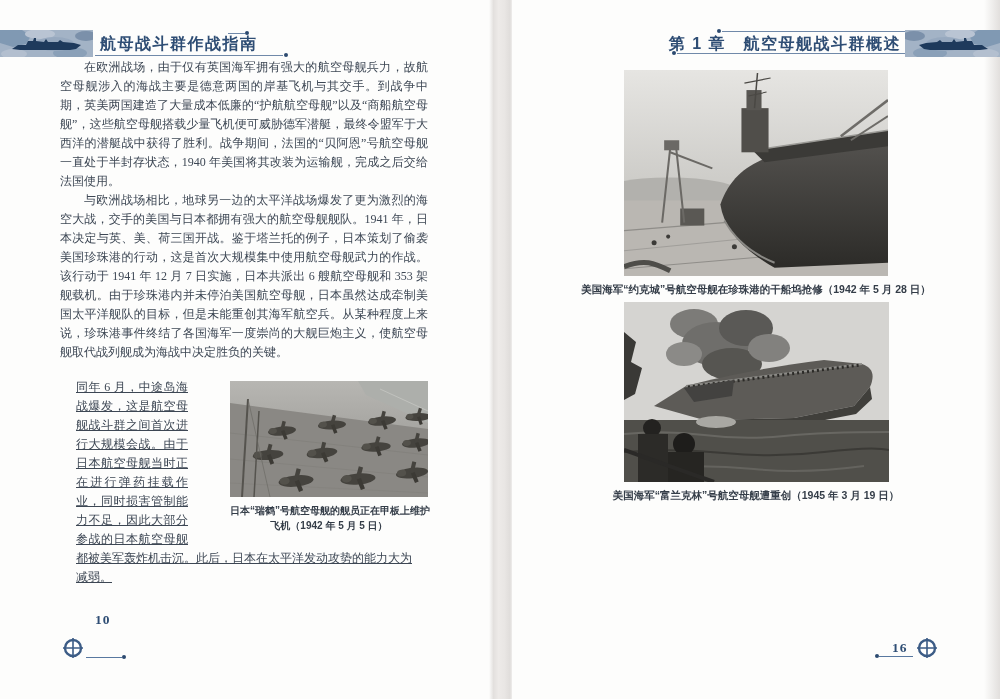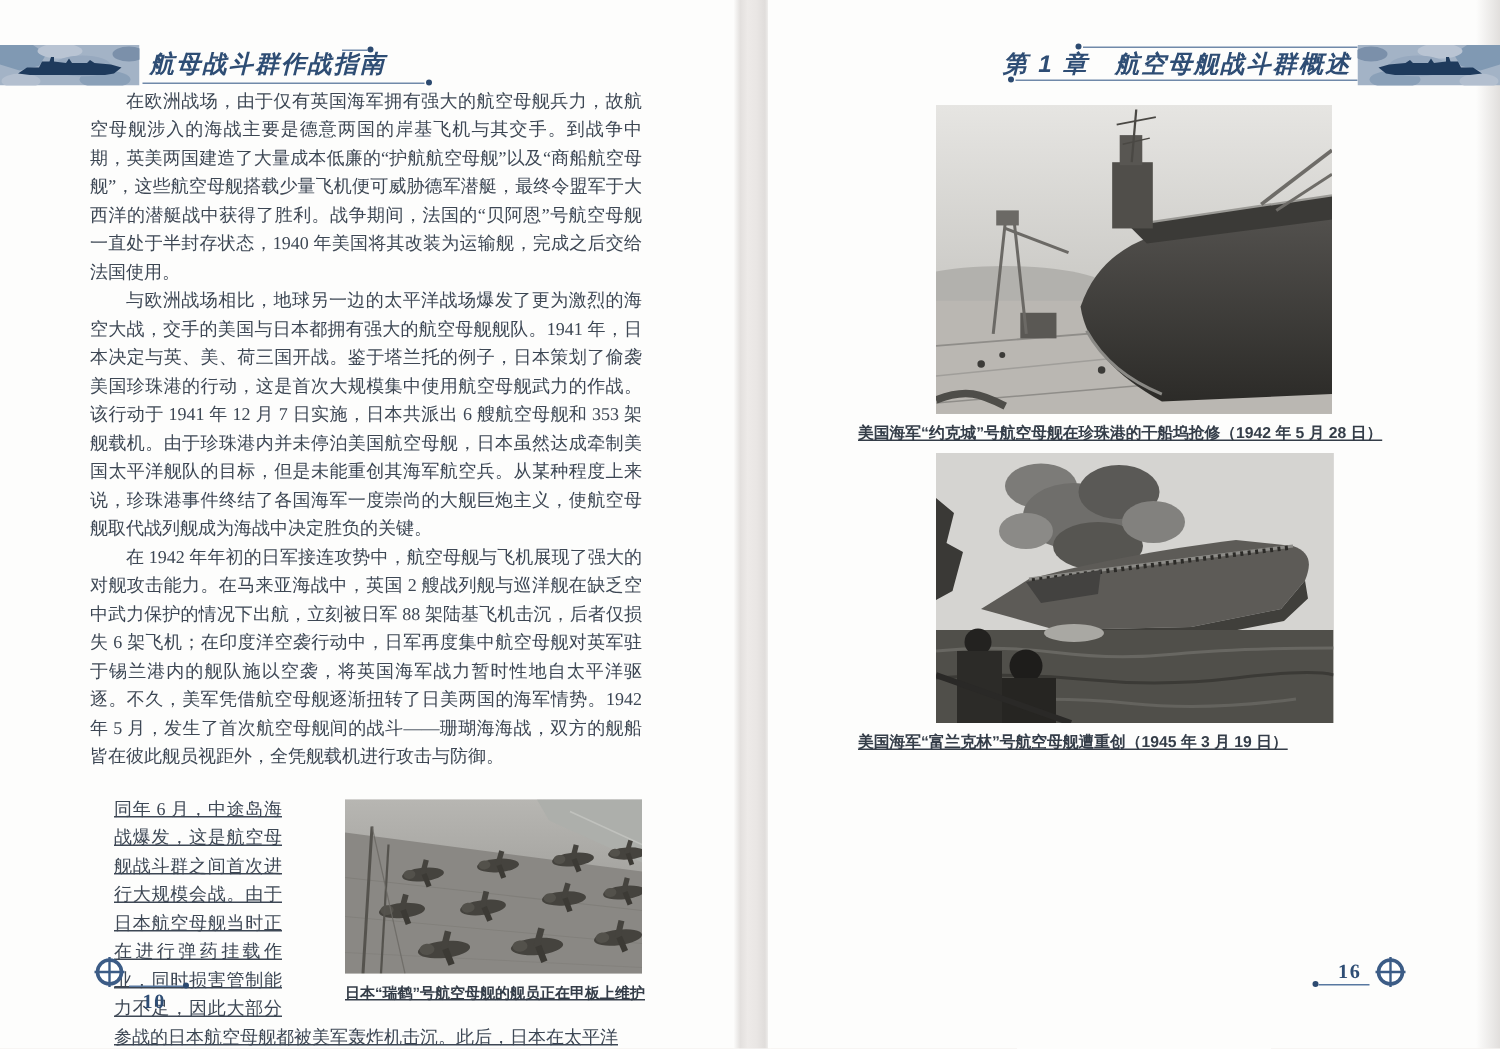--- a/index.html
+++ b/index.html
@@ -21,40 +21,40 @@
     background:linear-gradient(90deg,rgba(198,193,190,0) 0%,rgba(198,193,190,0.5) 100%);
   }
   
   .band{position:absolute;top:30px;height:27px;z-index:3;}
   .band-left{left:0;width:93px;}
   .band-right{right:0;width:95px;}
   .band svg{display:block;width:100%;height:100%;}
   .hdr-title{
     position:absolute;top:31px;height:25px;line-height:25px;z-index:3;
     font-family:"Liberation Sans","DejaVu Sans",sans-serif;
-    font-weight:bold;font-size:16px;color:#2e4d74;letter-spacing:1.5px;white-space:nowrap;font-style:italic;
+    font-weight:bold;font-size:16px;color:#2e4d74;letter-spacing:1.5px;white-space:nowrap;
   }
   .hdr-title-left{left:100px;}
   .hdr-title-right{right:99px;}
   .rule{position:absolute;height:1px;background:#7089a9;z-index:2;}
   .dot{position:absolute;width:4px;height:4px;border-radius:50%;background:#2c4a70;z-index:2;}
   
   .textcol{
     position:absolute;left:60px;top:58px;width:368px;
     font-size:12px;line-height:19px;color:#3d4754;text-align:justify;
   }
   .para{margin:0;text-indent:2em;}
   .para-cont{margin:16px;text-indent:0;text-decoration:underline;}
   
   figure{margin:0;padding:0;}
   .fig-float{float:right;width:198px;margin:3px 0 2px 10px;padding-left:32px;}
   .photo{display:block;width:100%;background:#bdbcb8;}
   .cap{
     font-family:"Liberation Sans","DejaVu Sans",sans-serif;
-    font-weight:600;color:#343d48;text-decoration:underline;
+    font-weight:600;color:#343d48;text-align:center;
   }
   .cap-small{font-size:10px;line-height:15px;margin-top:6px;}
   .cap-line{display:block;white-space:nowrap;}
   .cap-wide{font-size:10.5px;line-height:15px;margin-top:6px;white-space:nowrap;}
   .fig-center{display:block;margin:0 auto;}
   .fig-r1{width:264px;margin-top:12px;}
   .fig-r2{width:265px;margin-top:5px;}
   .para-r{margin:11px 0 0 0;text-indent:2em;}
   
   .footer{position:absolute;z-index:3;}
@@ -85,21 +85,20 @@
     </div>
     <div class="hdr-title hdr-title-left">航母战斗群作战指南</div>
     <div class="rule" style="left:228px;top:33px;width:17px;"></div>
     <div class="dot" style="left:245px;top:31px;"></div>
     <div class="rule" style="left:95px;top:55px;width:188px;"></div>
     <div class="dot" style="left:284px;top:53px;"></div>
 
     <div class="textcol">
       <p class="para">在欧洲战场，由于仅有英国海军拥有强大的航空母舰兵力，故航空母舰涉入的海战主要是德意两国的岸基飞机与其交手。到战争中期，英美两国建造了大量成本低廉的“护航航空母舰”以及“商船航空母舰”，这些航空母舰搭载少量飞机便可威胁德军潜艇，最终令盟军于大西洋的潜艇战中获得了胜利。战争期间，法国的“贝阿恩”号航空母舰一直处于半封存状态，1940 年美国将其改装为运输舰，完成之后交给法国使用。</p>
       <p class="para">与欧洲战场相比，地球另一边的太平洋战场爆发了更为激烈的海空大战，交手的美国与日本都拥有强大的航空母舰舰队。1941 年，日本决定与英、美、荷三国开战。鉴于塔兰托的例子，日本策划了偷袭美国珍珠港的行动，这是首次大规模集中使用航空母舰武力的作战。该行动于 1941 年 12 月 7 日实施，日本共派出 6 艘航空母舰和 353 架舰载机。由于珍珠港内并未停泊美国航空母舰，日本虽然达成牵制美国太平洋舰队的目标，但是未能重创其海军航空兵。从某种程度上来说，珍珠港事件终结了各国海军一度崇尚的大舰巨炮主义，使航空母舰取代战列舰成为海战中决定胜负的关键。</p>
-      <p class="para">在 1942 年年初的日军接连攻势中，航空母舰与飞机展现了强大的对舰攻击能力。在马来亚海战中，英国 2 艘战列舰与巡洋舰在缺乏空中武力保护的情况下出航，立刻被日军 88 架陆基飞机击沉，后者仅损失 6 架飞机；在印度洋空袭行动中，日军再度集中航空母舰对英军驻于锡兰港内的舰队施以空袭，将英国海军战力暂时性地自太平洋驱逐。不久，美军凭借航空母舰逐渐扭转了日美两国的海军情势。1942 年 5 月，发生了首次航空母舰间的战斗——珊瑚海海战，双方的舰船皆在彼此舰员视距外，全凭舰载机进行攻击与防御。</p>
       <div>
         <figure class="fig-float">
           <svg class="photo" viewBox="0 0 198 116" preserveAspectRatio="none">
             <defs>
               <linearGradient id="g1" x1="0" y1="0" x2="0" y2="1">
                 <stop offset="0" stop-color="#b7b6b2"></stop>
                   <stop offset="1" stop-color="#8f8e8a"></stop>
               </linearGradient>
               <g id="pl">
                 <ellipse cx="0" cy="0" rx="14" ry="4.5" fill="#45433e"></ellipse>
@@ -125,33 +124,34 @@
             <use href="#pl" transform="translate(186,62) rotate(-6)"></use>
             <use href="#pl" transform="translate(66,100) rotate(-6) scale(1.25)"></use>
             <use href="#pl" transform="translate(128,98) rotate(-5) scale(1.25)"></use>
             <use href="#pl" transform="translate(182,92) rotate(-7) scale(1.15)"></use>
             <path d="M12 116 L18 18" stroke="#55534e" stroke-width="2"></path>
             <path d="M24 116 L29 30" stroke="#55534e" stroke-width="1.5"></path>
             <path d="M18 18 L40 116" stroke="#6a6863" stroke-width="0.8" opacity="0.8"></path>
           </svg>
           <figcaption class="cap cap-small">
             <span class="cap-line">日本“瑞鹤”号航空母舰的舰员正在甲板上维护</span>
+            <span class="cap-line">飞机（1942 年 5 月 5 日）</span>
           </figcaption>
         </figure>
         <p class="para-cont">同年 6 月，中途岛海战爆发，这是航空母舰战斗群之间首次进行大规模会战。由于日本航空母舰当时正在进行弹药挂载作业，同时损害管制能力不足，因此大部分参战的日本航空母舰都被美军轰炸机击沉。此后，日本在太平洋发动攻势的能力大为减弱。</p>
       </div>
     </div>
 
     <div class="footer" style="left:62px;top:637px;">
       <svg class="compass" viewBox="0 0 22 22">
         <circle cx="11" cy="11" r="8" fill="#ffffff" stroke="#3c5c86" stroke-width="2.4"></circle>
         <path d="M11 1 V21 M1 11 H21" stroke="#3c5c86" stroke-width="1.6"></path>
       </svg>
     </div>
-    <span class="pnum" style="position:absolute;left:95px;top:660px;z-index:3;">10</span>
+    <span class="pnum" style="position:absolute;left:95px;top:612px;z-index:3;">10</span>
     <div class="rule" style="left:86px;top:657px;width:36px;background:#5878a0;"></div>
     <div class="dot" style="left:122px;top:655px;"></div>
   </div>
 
   <div class="gutter"></div>
 
   <div class="page page-right">
 
     <div class="band band-right">
       <svg viewBox="0 0 95 27" preserveAspectRatio="none">

